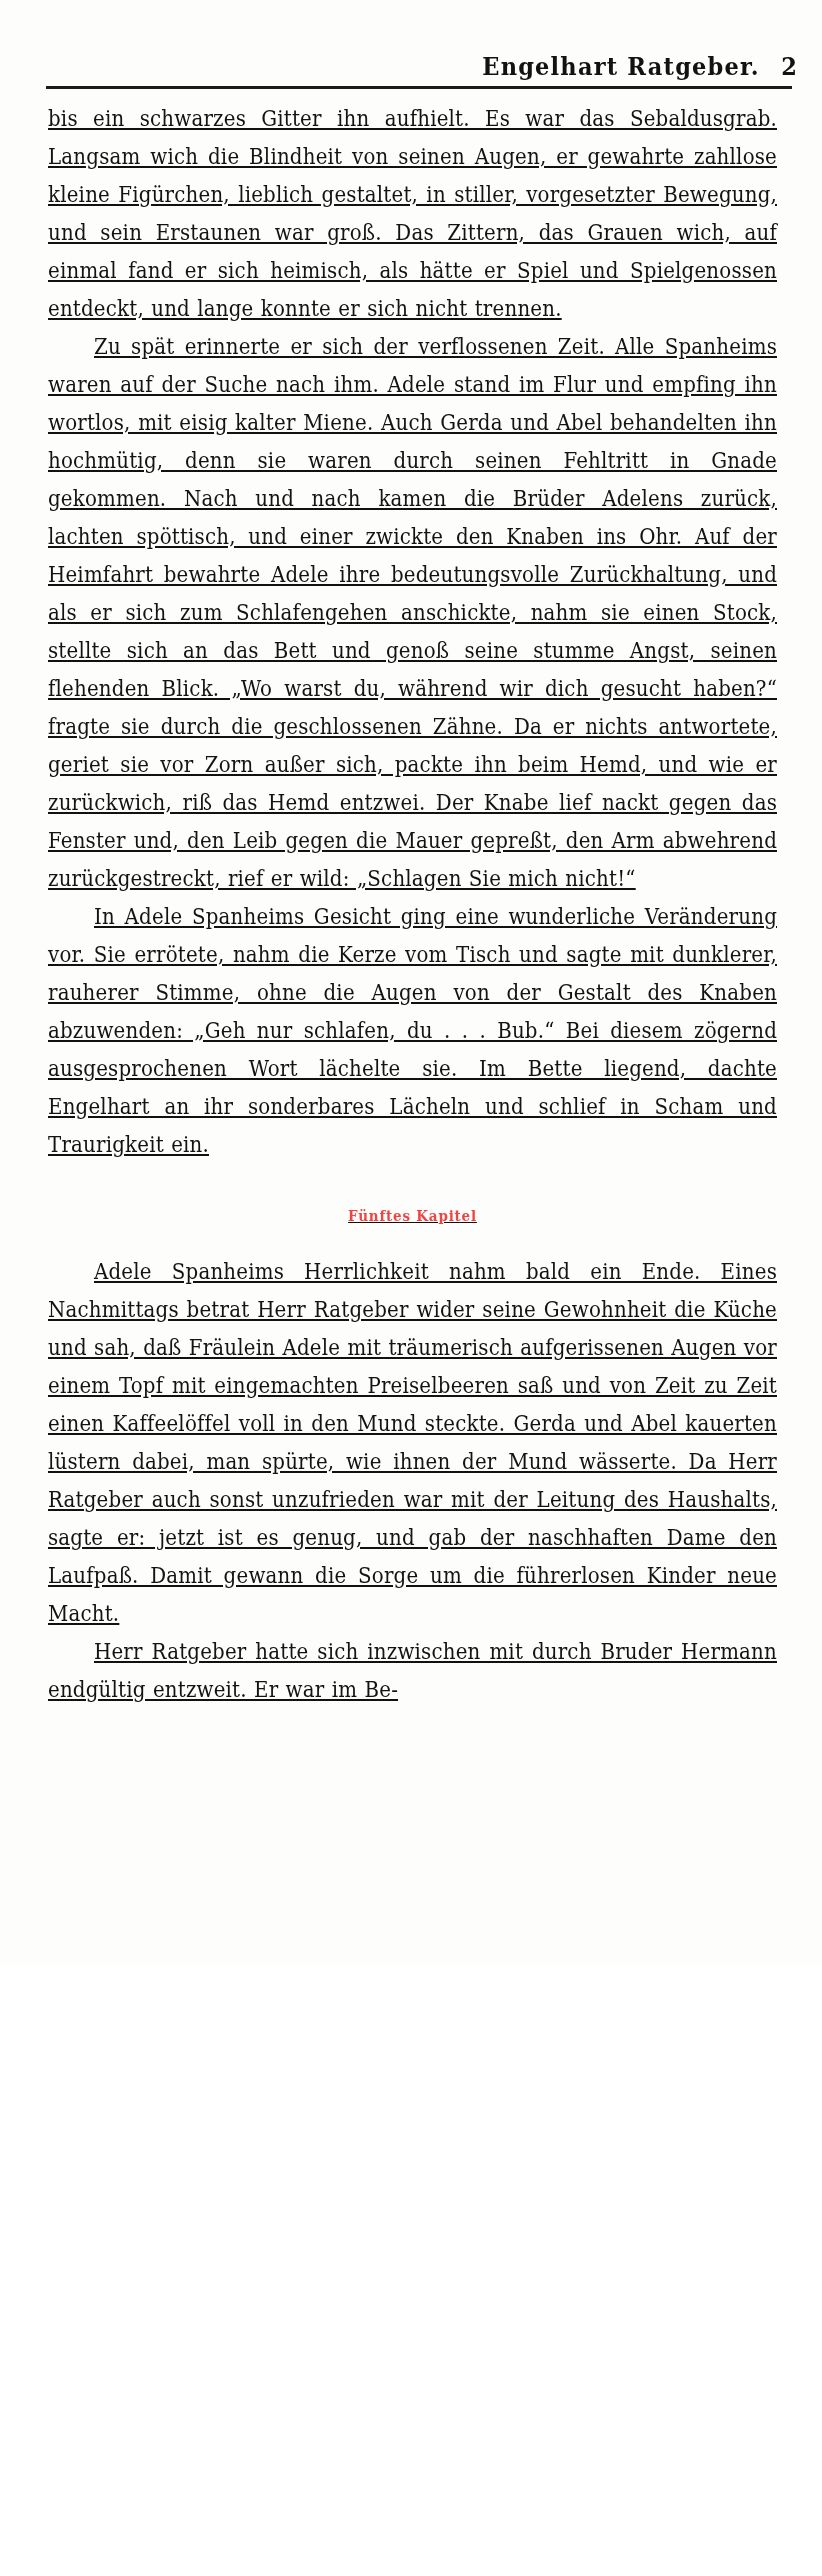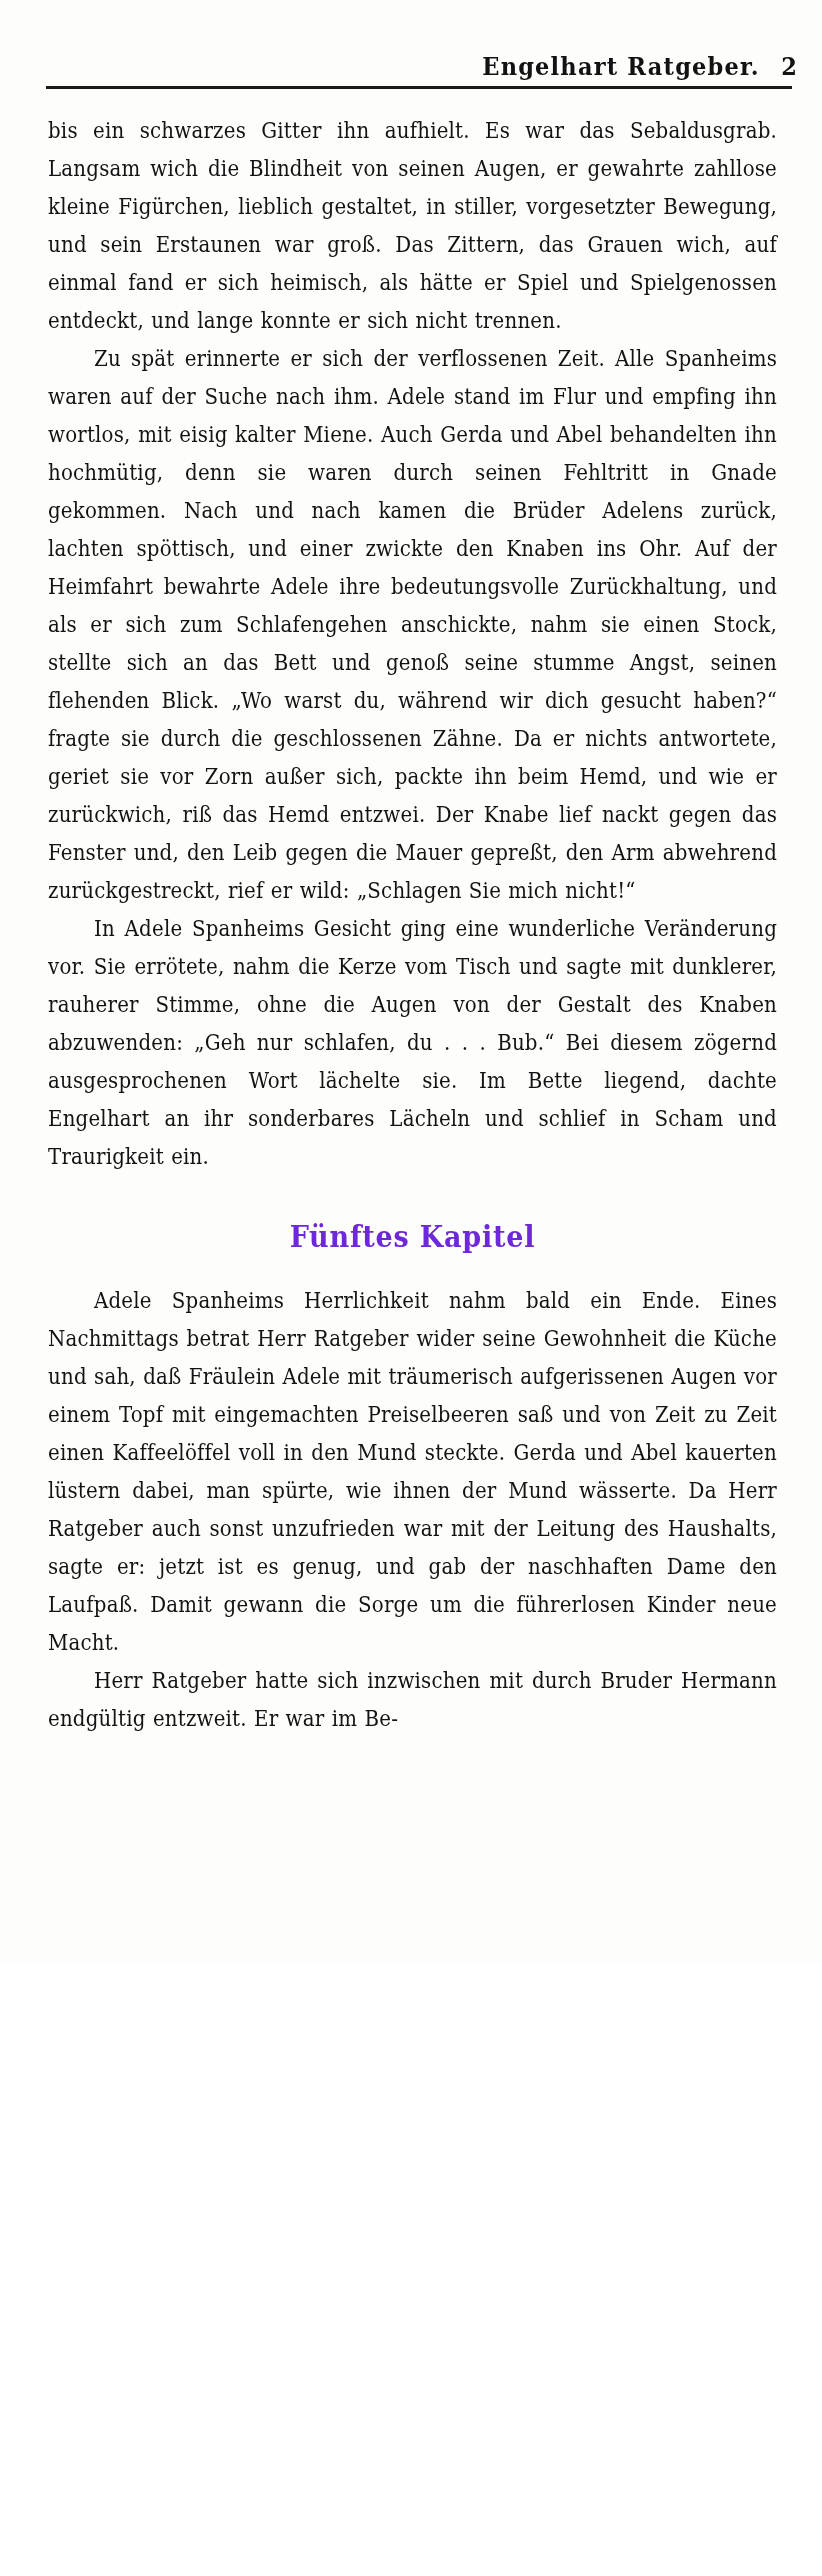--- a/index.html
+++ b/index.html
@@ -50,47 +50,48 @@
   .rule {
     position: absolute;
     top: 86px;
     left: 46px;
     width: 746px;
     height: 2.5px;
     background: #1b1b1b;
   }
   .column {
     position: absolute;
-    top: 112px;
+    top: 100px;
     left: 48px;
     width: 729px;
+    text-decoration: underline;
   }
   p.body-text {
     margin: 0 0 0 0;
     font-family: "DejaVu Serif", serif;
     font-size: 22px;
     line-height: 38px;
     text-align: justify;
     text-justify: inter-word;
     color: #131313;
     letter-spacing: 0.2px;
     word-spacing: 0.8px;
     -webkit-font-smoothing: none;
   }
   p.indent {
     text-indent: 46px;
   }
   h2.chapter-heading {
     font-family: "DejaVu Serif", serif;
-    font-size: 30px;
+    font-size: 15px;
     font-weight: bold;
     text-align: center;
     margin: 43px 0 28px 0;
     letter-spacing: 0.8px;
-    color: #6d28d9;
+    color: #ef4444;
   }
   
   .fraktur {
     font-stretch: semi-condensed;
   }
 </style>
 </head>
 <body>
 
 <div class="page">

